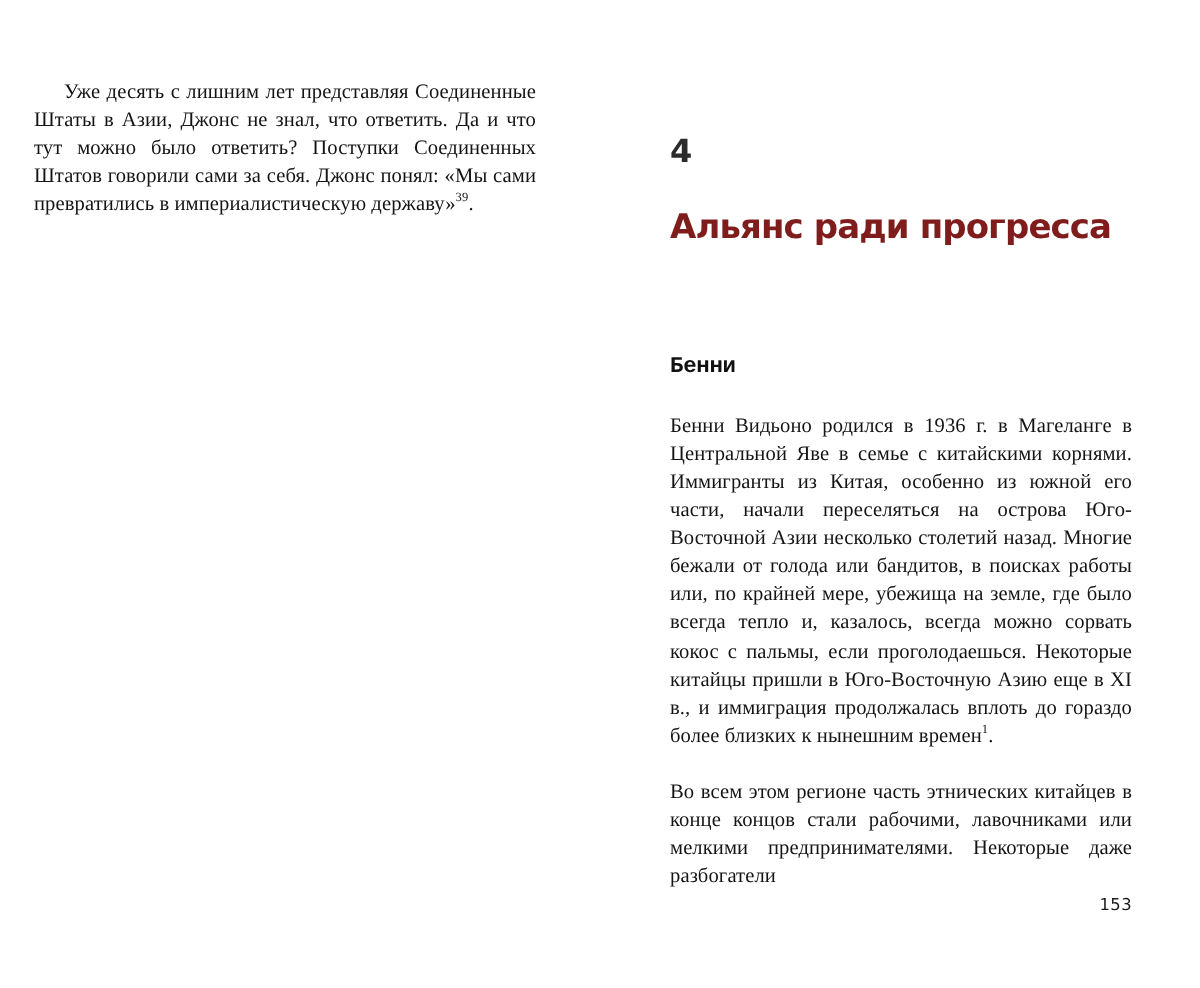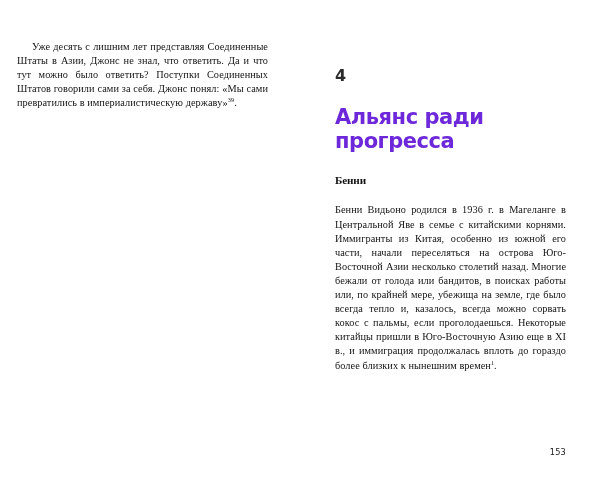--- a/index.html
+++ b/index.html
@@ -72,33 +72,33 @@
     font-family: "DejaVu Sans", sans-serif;
     font-size: 16px;
     font-weight: 700;
     color: #2b2b2b;
     margin: 28px 0 0 0;
     line-height: 1;
     letter-spacing: -0.2px;
   }
   .chapter-title {
     font-family: "DejaVu Sans", sans-serif;
-    font-size: 21px;
+    font-size: 17px;
     font-weight: 700;
-    color: #6d28d9;
+    color: #7f1d1d;
     margin: 21px 0 0 0;
     line-height: 1.15;
     letter-spacing: -0.45px;
   }
   .section-head {
-    font-family: Liberation Serif, serif;
+    font-family: Liberation Mono, monospace;
     font-size: 11.2px;
     font-weight: 700;
     color: #111111;
-    margin: 22px 0 0 0;
+    margin: 54px 0 0 0;
     line-height: 1;
     letter-spacing: -0.15px;
   }
   .right-body {
     margin-top: 17px;
   }
   .right-body + .right-body {
     margin-top: 14px;
   }
 
@@ -128,17 +128,18 @@
   <div class="page page-right">
 
     <div class="chapter-num">4</div>
 
     <h1 class="chapter-title">Альянс ради прогресса</h1>
 
     <h2 class="section-head">Бенни</h2>
 
     <p class="body-text right-body"><span>Бенни Видьоно родился в 1936 г. в Магеланге в Центральной Яве в семье с китайскими корнями. Иммигранты из Китая, особенно из южной его части, начали переселяться на острова Юго-Восточной Азии несколько столетий назад. Многие бежали от голода или бандитов, в поисках работы или, по крайней мере, убежища на земле, где было всегда тепло и, казалось, всегда можно сорвать кокос с пальмы, если проголодаешься. Некоторые китайцы пришли в Юго-Восточную Азию еще в XI в., и иммиграция продолжалась вплоть до гораздо более близких к нынешним времен</span><span class="fn">1</span><span>.</span></p>
 
+    <p class="body-text right-body"><span>Во всем этом регионе часть этнических китайцев в конце концов стали рабочими, лавочниками или мелкими предпринимателями. Некоторые даже разбогатели</span><span class="fn"></span><span></span></p>
 
     <div class="folio">153</div>
   </div>
 
 </div>
 
 </body></html>

